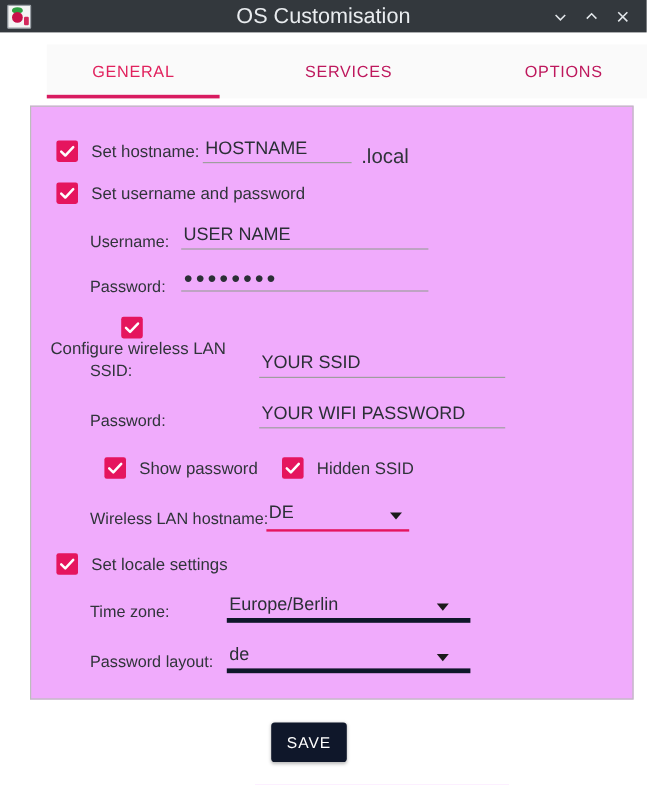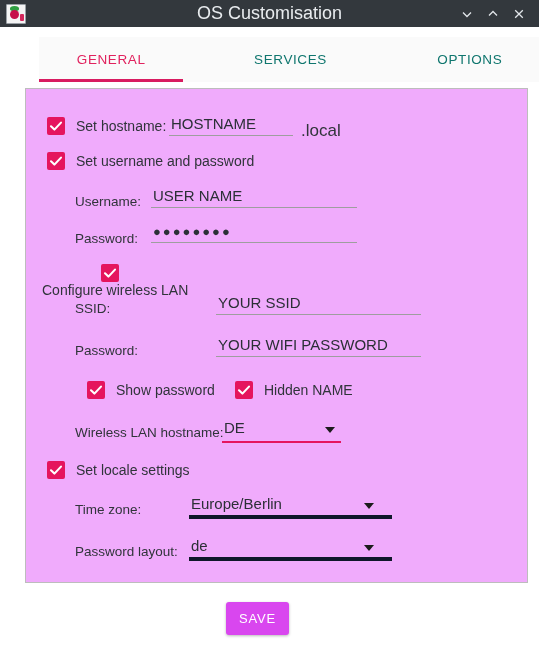--- a/index.html
+++ b/index.html
@@ -99,21 +99,21 @@
     display: flex;
     gap: 35px;
   }
   .tab {
     flex: 1 1 0;
     display: flex;
     align-items: center;
     justify-content: center;
     font-size: 13.5px;
     letter-spacing: 0.6px;
-    color: #0f766e;
+    color: #be185d;
     cursor: pointer;
     position: relative;
   }
   .tab.active { color: #e1225e; }
   .tab-underline {
     position: absolute;
     left: 0;
     bottom: 0;
     height: 3px;
     width: 100%;
@@ -216,21 +216,21 @@
     border-top: 6px solid #1b1b1b;
   }
 
   
   .save-btn {
     position: absolute;
     left: 226px;
     top: 602px;
     width: 63px;
     height: 33px;
-    background: #d946ef;
+    background: #0f172a;
     color: #ffffff;
     border: none;
     border-radius: 3px;
     font-family: "Liberation Sans", sans-serif;
     font-size: 13px;
     letter-spacing: 0.8px;
     cursor: pointer;
     box-shadow: 0 1px 3px rgba(0,0,0,0.28);
   }
 </style>
@@ -326,21 +326,21 @@
       </svg>
     </div>
     <span class="cb-label">Show password</span>
   </div>
   <div class="row" style="left:209px; top:292px;">
     <div class="cb">
       <svg width="14" height="14" viewBox="0 0 14 14">
         <path d="M2 7.3 L5.4 10.6 L12 3.6" fill="none" stroke="#ffffff" stroke-width="2.1" stroke-linecap="round" stroke-linejoin="round"></path>
       </svg>
     </div>
-    <span class="cb-label">Hidden NAME</span>
+    <span class="cb-label">Hidden SSID</span>
   </div>
 
   <span class="field-label" style="position:absolute; left:49px; top:336px;">Wireless LAN hostname:</span>
   <div class="ddown focused" style="left:196px; top:330px; width:119px;">
     <span class="dd-value">DE</span>
     <span class="dd-arrow" style="right:6px;"></span>
   </div>
 
   <div class="row" style="left:21px; top:372px;">
     <div class="cb">

